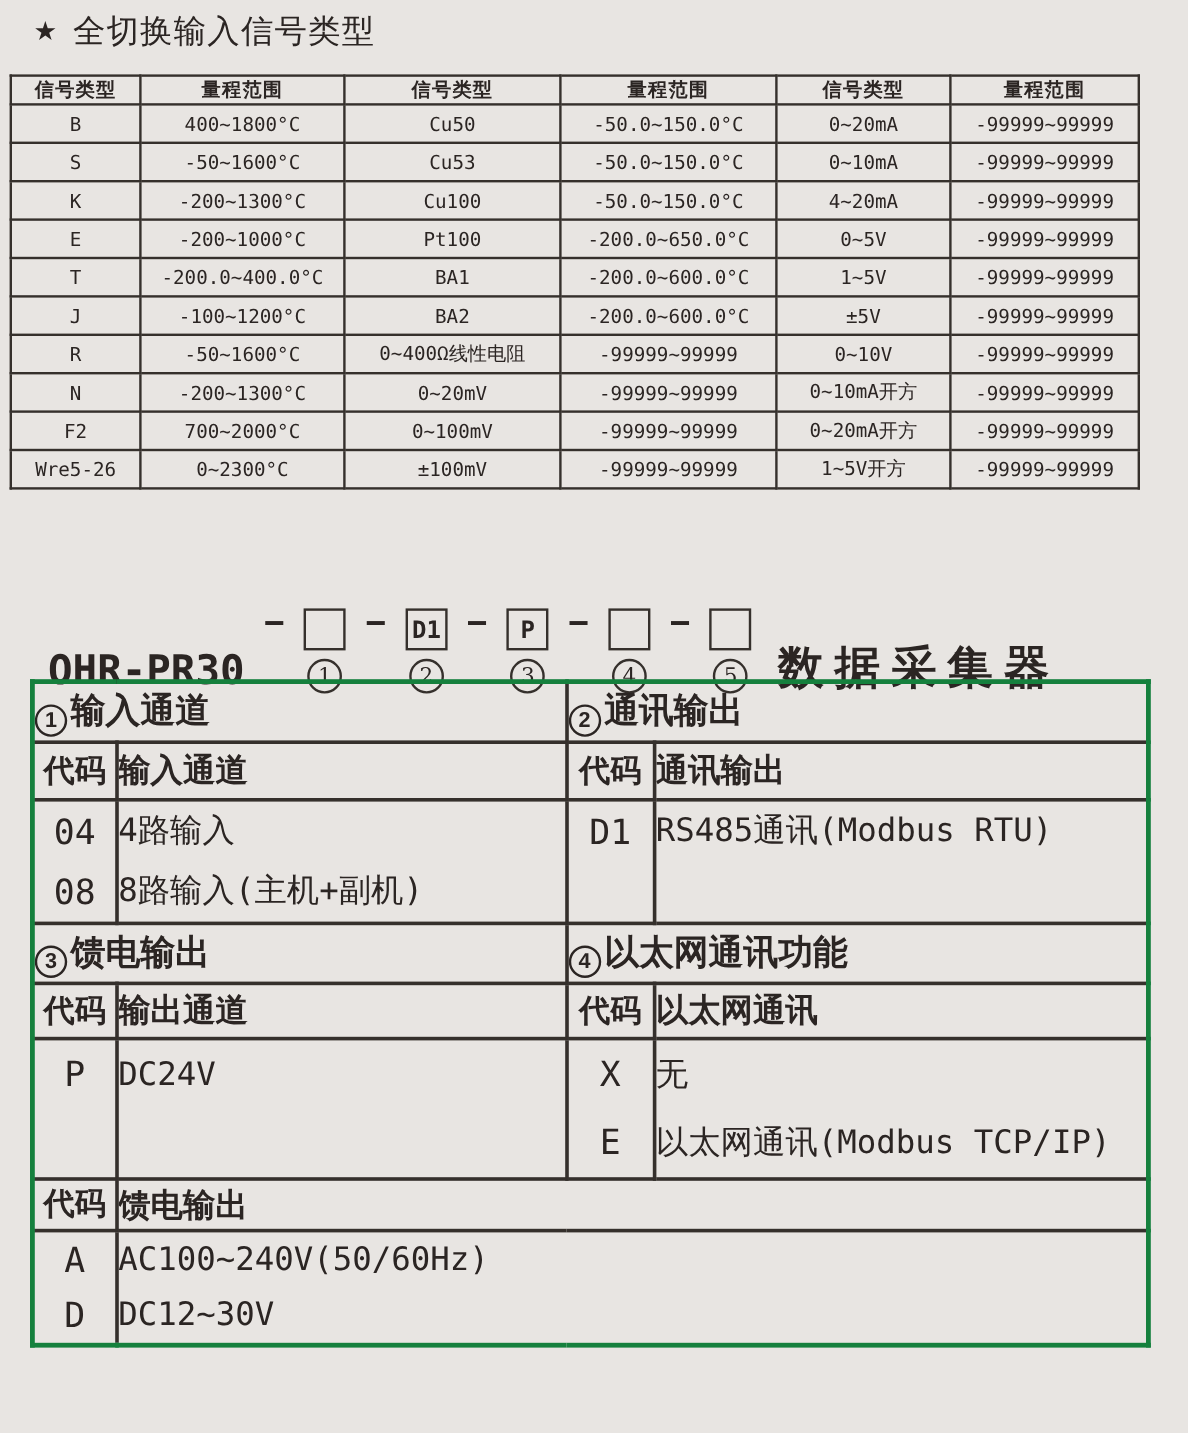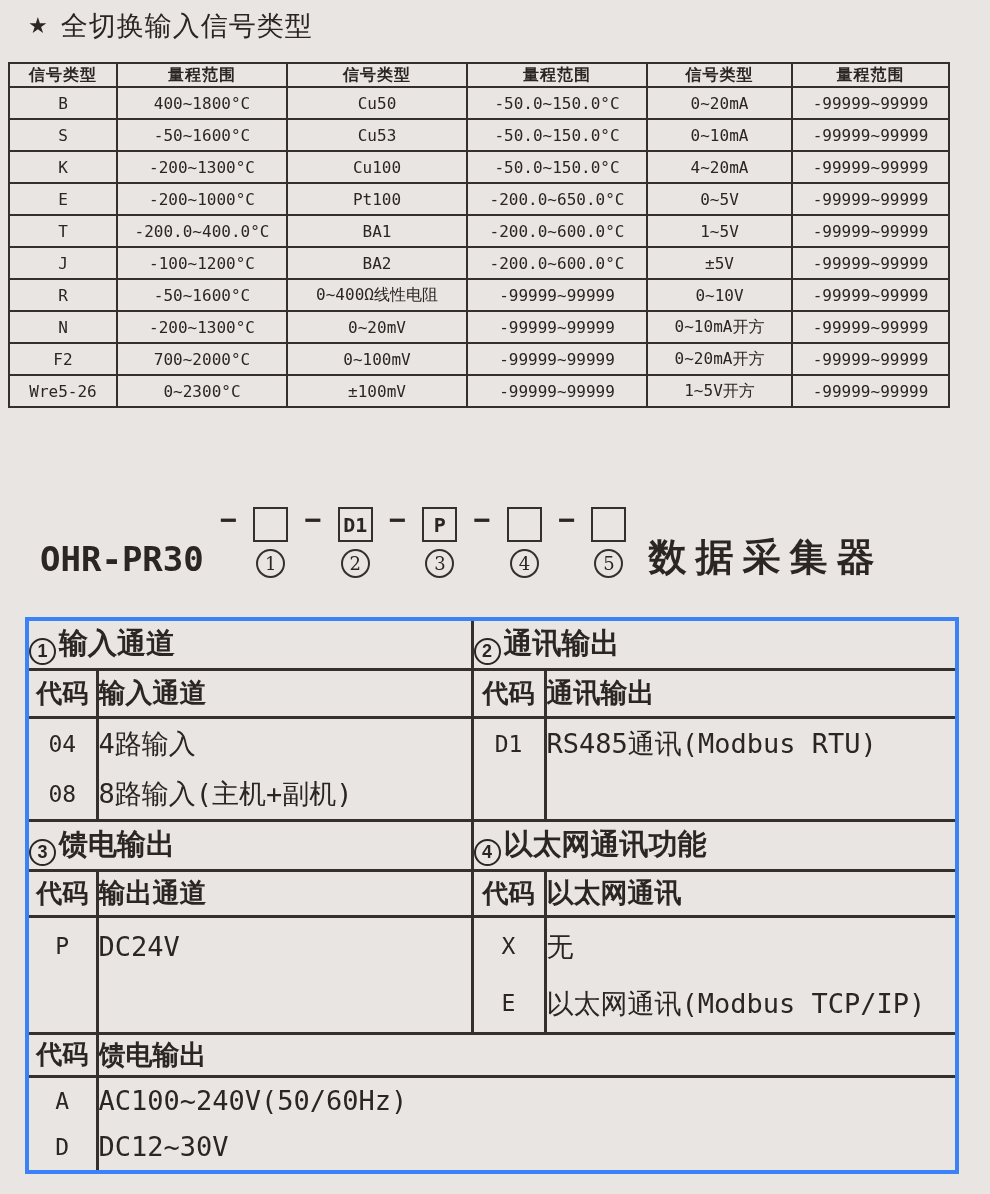--- a/index.html
+++ b/index.html
@@ -22,32 +22,32 @@
   .order-seg{display:inline-flex;align-items:flex-start;}
   .order-dash{font-size:30px;font-weight:700;line-height:36px;margin:0 16px;}
   .slot{display:inline-flex;flex-direction:column;align-items:center;margin-top:5px;}
   .order-box{width:35px;height:35px;border:2.5px solid #35302c;box-sizing:border-box;
     display:flex;align-items:center;justify-content:center;background:transparent;
     font-family:"DejaVu Sans Mono",monospace;font-size:20px;font-weight:700;}
   .order-circ{margin-top:7px;width:29px;height:29px;border:2px solid #35302c;border-radius:50%;box-sizing:border-box;
     display:flex;align-items:center;justify-content:center;font-size:18px;font-family:"DejaVu Serif",serif;}
   .order-product{font-size:38px;font-weight:600;letter-spacing:9px;line-height:42px;margin-left:22px;margin-top:1px;}
   
-  .code-table{position:absolute;left:25px;top:617px;width:930px;border-collapse:collapse;table-layout:fixed;border:4px solid #3b82f6;}
+  .code-table{position:absolute;left:25px;top:566px;width:930px;border-collapse:collapse;table-layout:fixed;border:4px solid #15803d;}
   .code-table td{border:3px solid #35302c;padding:0;overflow:hidden;white-space:nowrap;box-sizing:border-box;}
   tr.h50{height:50px;} tr.h48{height:48px;} tr.h100{height:100px;} tr.h46{height:46px;}
   tr.h112{height:112px;} tr.h43{height:43px;} tr.h92{height:92px;}
   .sec-cell{font-size:29px;font-weight:700;padding-left:10px;}
   .circ-num{display:inline-flex;width:27px;height:27px;border:2.5px solid #2b2523;border-radius:50%;box-sizing:border-box;
     align-items:center;justify-content:center;font-size:18px;font-weight:700;margin-right:3px;vertical-align:-4px;}
   .sec5 .circ-num{margin-right:16px;}
   .code-c{text-align:center;font-size:26px;}
   .lbl-c{padding-left:16px;font-size:27px;}
   .hdr-row td{font-weight:700;}
-  .data-row td{vertical-align:top;font-family:"DejaVu Sans Mono","Liberation Sans",monospace;font-size:23px;}
+  .data-row td{vertical-align:top;font-family:"DejaVu Sans Mono","Liberation Sans",monospace;font-size:29px;}
   .data-row .lbl-c{font-size:27px;}
   .ln{white-space:nowrap;}
   .r3 .ln{height:50px;line-height:50px;}
   .r6 .ln{height:57px;line-height:57px;}
   .r9 .ln{height:46px;line-height:46px;}
 </style>
 </head>
 <body>
 
 <div class="title"><span class="star">★</span><span>全切换输入信号类型</span></div>

